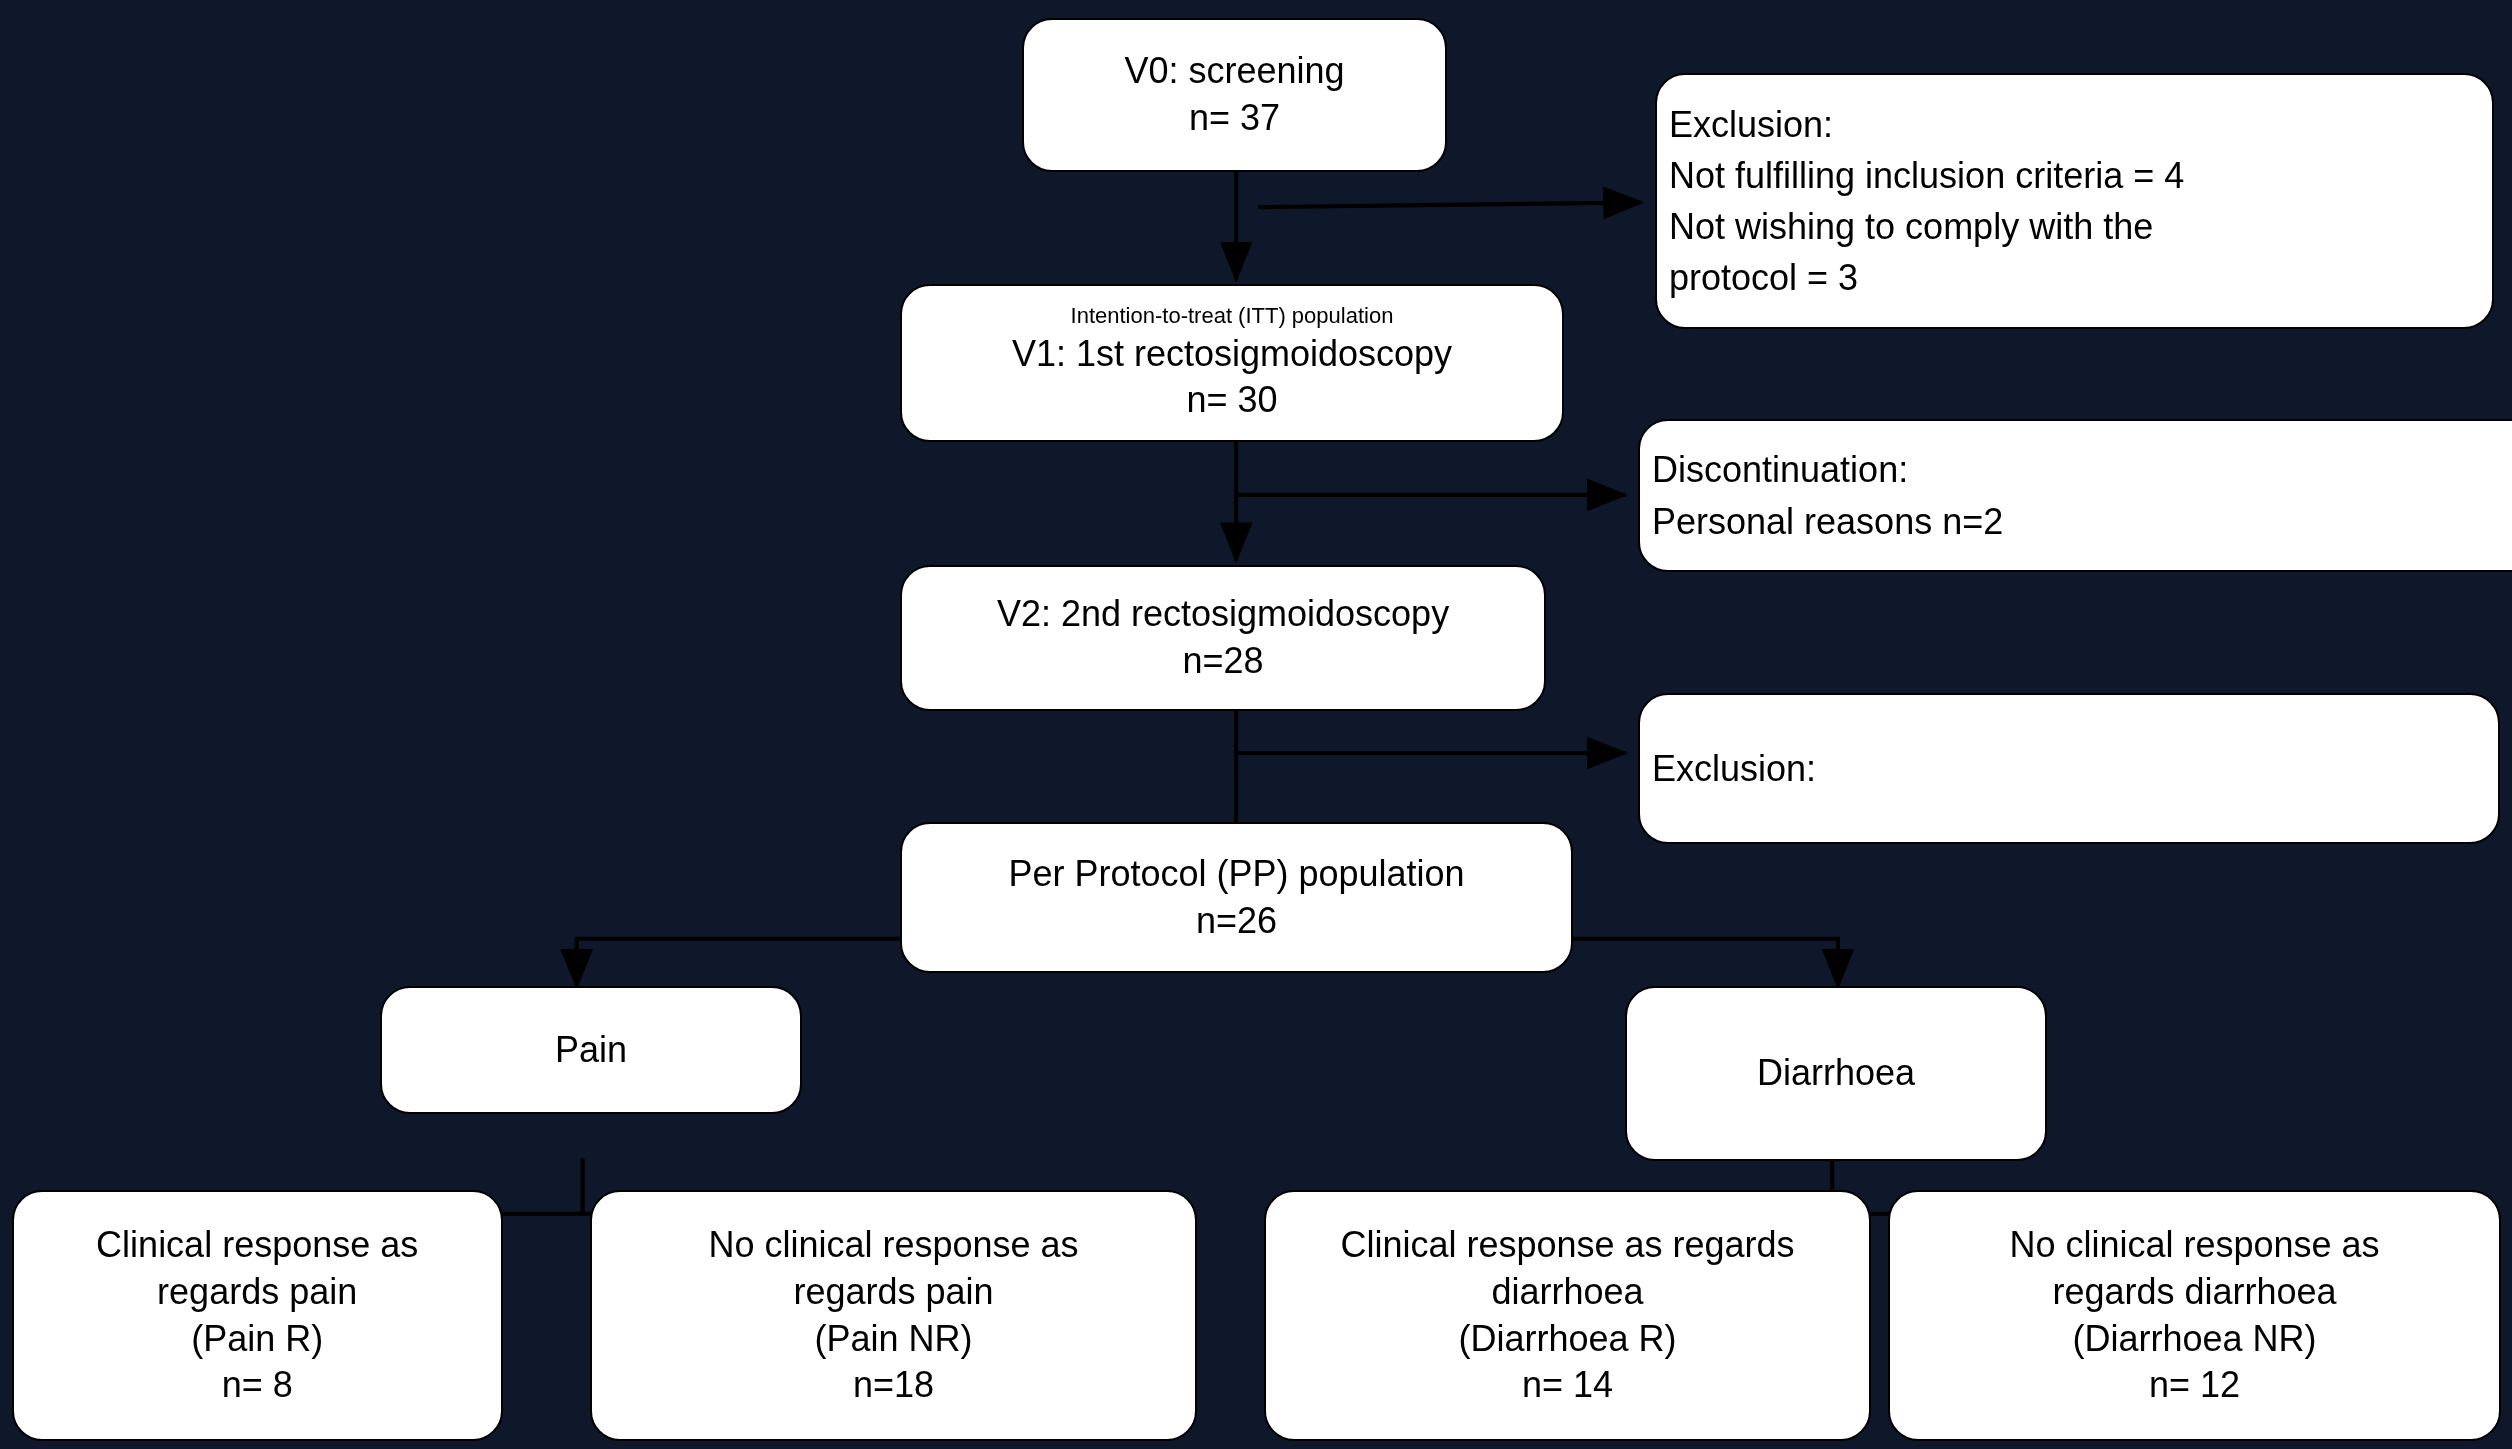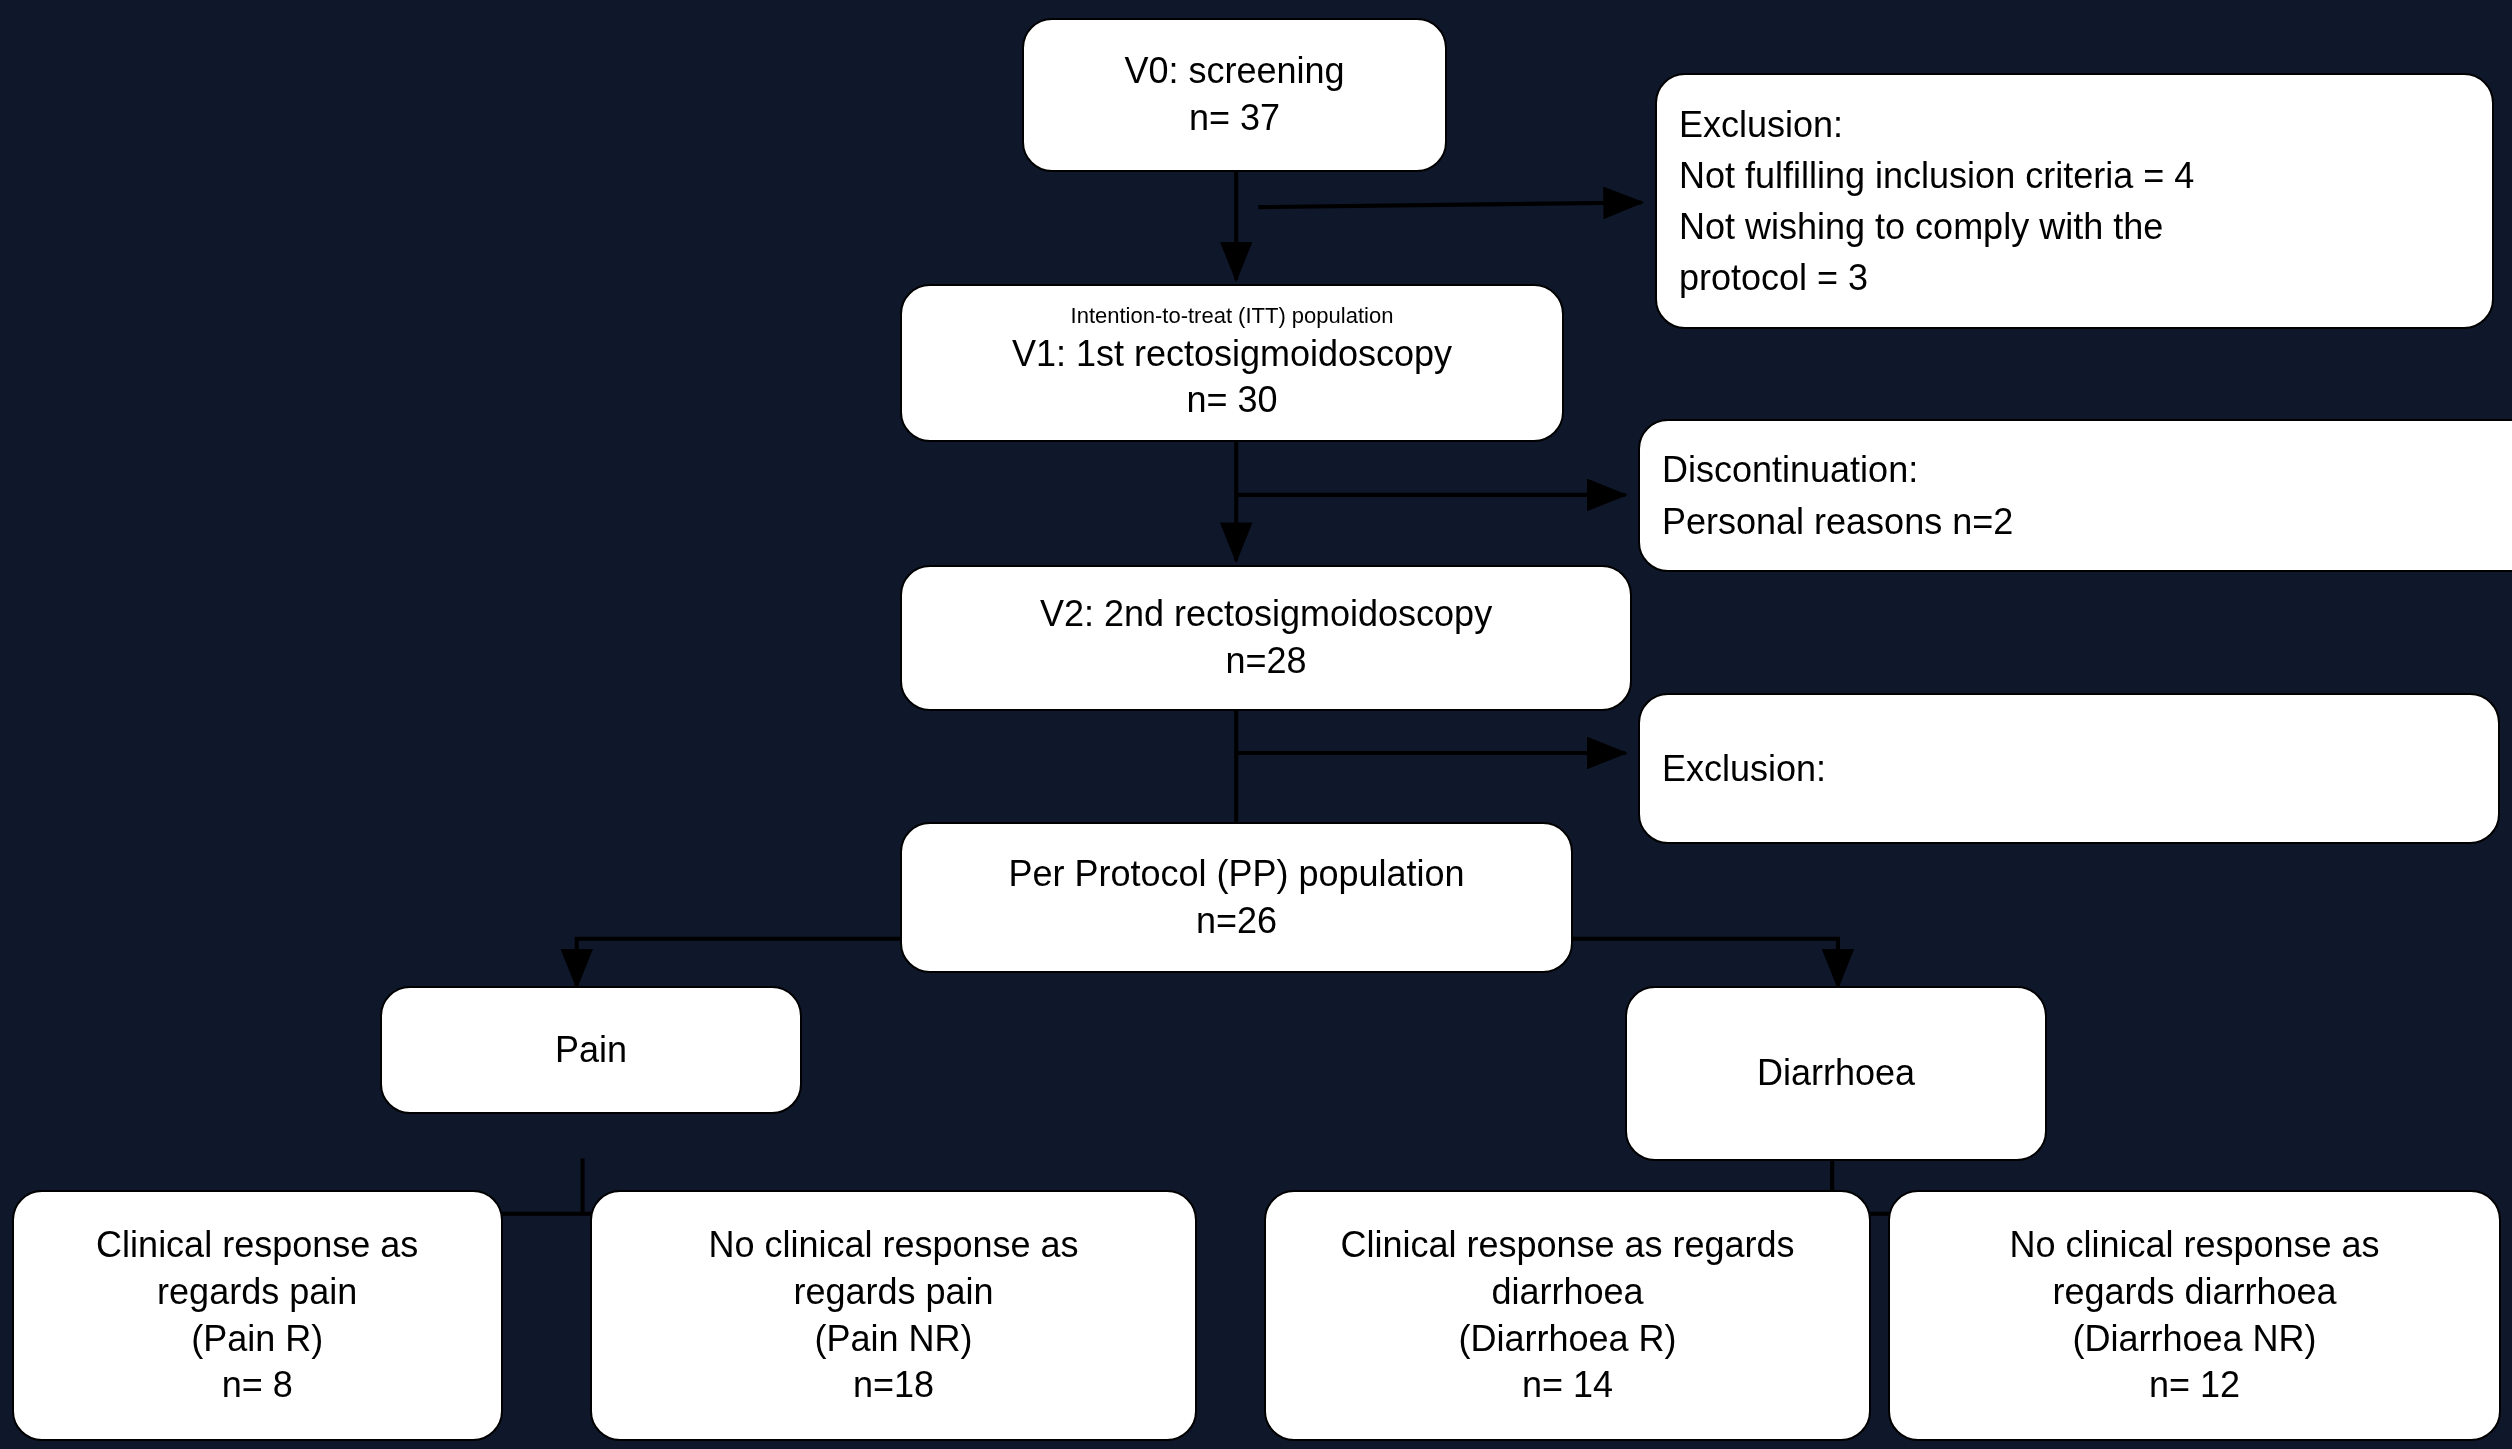--- a/index.html
+++ b/index.html
@@ -39,21 +39,21 @@
   .node-box.center { align-items: center; text-align: center; }
   .node-box.left   { align-items: flex-start; text-align: left; }
   .node-line {
     display: block;
     white-space: nowrap;
     line-height: 1.30;
   }
   .fs-big    { font-size: 36px; }
   .fs-small  { font-size: 22px; }
   .fs-side   { font-size: 36px; line-height: 1.42; }
-  .pad-left  { padding-left: 22px; }
+  .pad-left  { padding-left: 12px; }
 </style>
 </head>
 <body>
 
 <div id="flow-root">
 
   <svg id="flow-svg" viewBox="0 0 4312 2488">
     <defs>
       <marker id="arrowhead" markerWidth="10" markerHeight="8" refX="9.4" refY="4" orient="auto" markerUnits="strokeWidth">
         <path d="M0,0 L10,4 L0,8 z" fill="#000000"></path>
@@ -106,21 +106,21 @@
     <span class="node-line fs-small">Intention-to-treat (ITT) population</span>
     <span class="node-line fs-big">V1: 1st rectosigmoidoscopy</span>
     <span class="node-line fs-big">n= 30</span>
   </div>
 
   <div class="node-box left" style="left:1638px; top:419px; width:983px; height:153px;">
     <span class="node-line fs-side pad-left">Discontinuation:</span>
     <span class="node-line fs-side pad-left">Personal reasons n=2</span>
   </div>
 
-  <div class="node-box center" style="left:900px; top:565px; width:732px; height:146px;">
+  <div class="node-box center" style="left:900px; top:565px; width:646px; height:146px;">
     <span class="node-line fs-big">V2: 2nd rectosigmoidoscopy</span>
     <span class="node-line fs-big">n=28</span>
   </div>
 
   <div class="node-box left" style="left:1638px; top:693px; width:862px; height:151px;">
     <span class="node-line fs-side pad-left">Exclusion:</span>
   </div>
 
   <div class="node-box center" style="left:900px; top:822px; width:673px; height:151px;">
     <span class="node-line fs-big">Per Protocol (PP) population</span>

